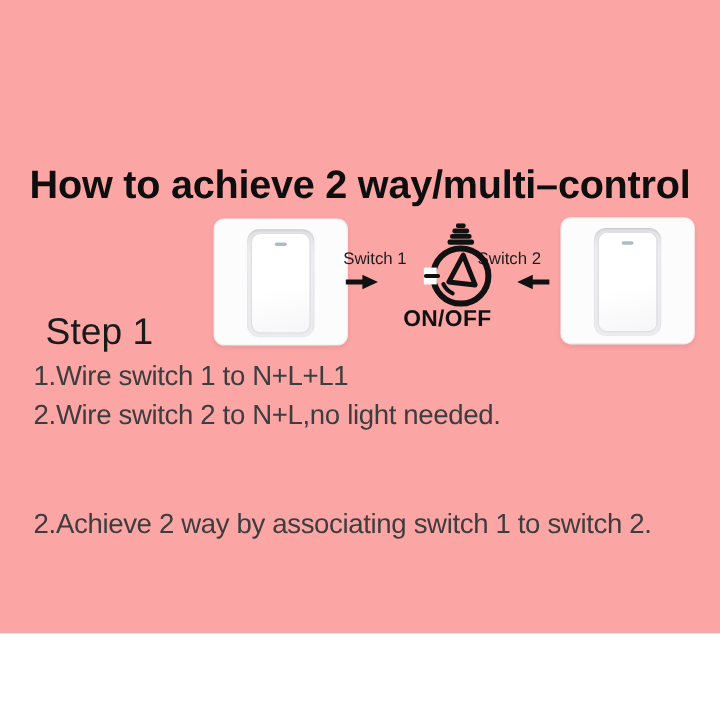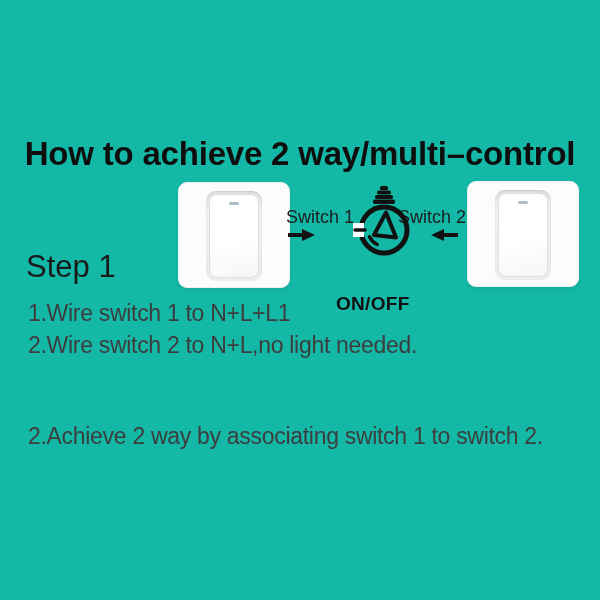--- a/index.html
+++ b/index.html
@@ -1,20 +1,20 @@
 <!DOCTYPE html>
 <html><head>
 <meta charset="utf-8">
 <style>
   html, body { margin: 0; padding: 0; background: #ffffff; }
   .canvas {
     position: relative;
     width: 600px;
-    height: 600px;
-    background: #14b8a6;
+    height: 528px;
+    background: #fca5a5;
     overflow: hidden;
     font-family: "Liberation Sans", sans-serif;
   }
 
   
   .title {
     position: absolute;
     top: 135px; left: 0;
     width: 100%;
     text-align: center;
@@ -60,50 +60,49 @@
     left: 50%; top: 7px;
     transform: translateX(-50%);
     width: 10px; height: 3px;
     border-radius: 2px;
     background: #a9bdc9;
   }
 
   
   .switch-label {
     position: absolute;
-    font-size: 18px;
+    font-size: 14px;
     color: #1c1c1c;
     white-space: nowrap;
   }
   .label-1 { left: 286px; top: 207px; }
   .label-2 { left: 398px; top: 207px; }
   .arrow { position: absolute; width: 27px; height: 12px; }
   .arrow-right { left: 288px; top: 229px; }
   .arrow-left  { left: 431px; top: 229px; }
   .bulb { position: absolute; left: 353px; top: 186px; width: 62px; height: 71px; }
   .onoff {
     position: absolute;
     left: 336px; top: 256px;
     font-size: 19px;
     font-weight: 600;
     letter-spacing: 0.3px;
     color: #111111;
-    margin-top: 37px;
   }
 
   
   .step-heading {
     position: absolute;
     left: 26px;
     font-size: 31px;
     font-weight: 400;
     color: #1a1a1a;
     white-space: nowrap;
   }
-  .heading-1 { top: 249px; }
+  .heading-1 { top: 259px; margin-left: 12px; }
   .heading-2 { top: 364px; }
   .body-line {
     position: absolute;
     left: 28px;
     font-size: 23px;
     font-weight: 300;
     letter-spacing: -0.3px;
     color: #3d3d3d;
     white-space: nowrap;
     text-align: center;

